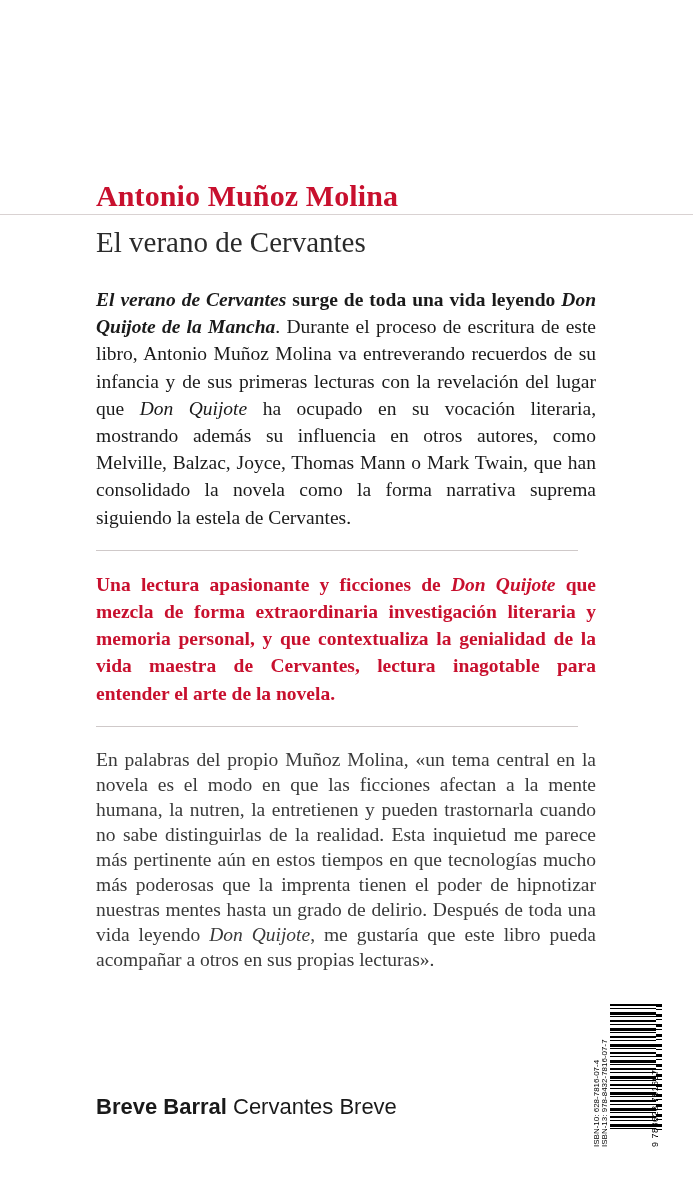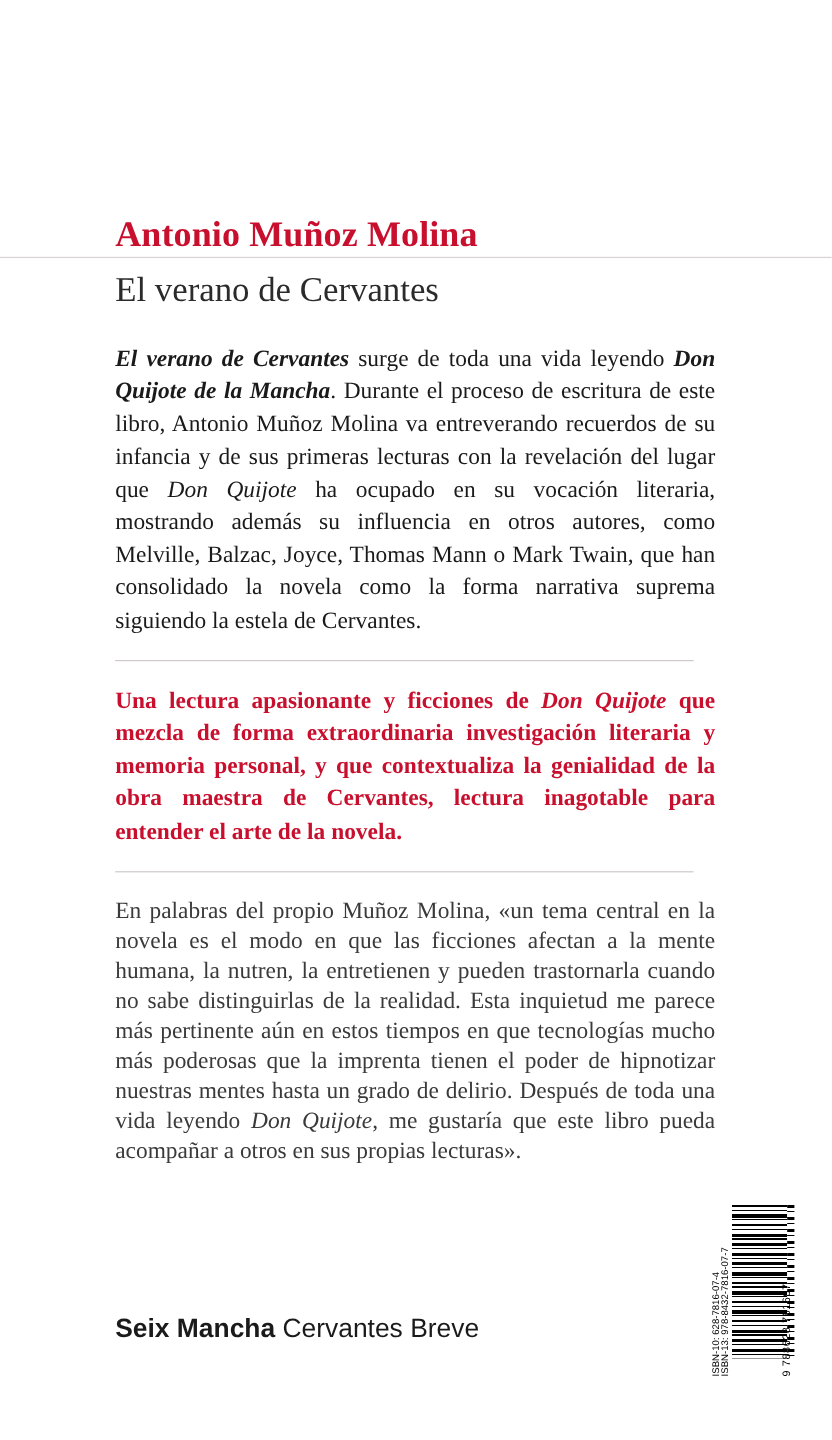--- a/index.html
+++ b/index.html
@@ -61,21 +61,21 @@
   }
 
   .blurb {
     margin-top: 26px;
     font-size: 19.5px;
     line-height: 27.2px;
     text-align: justify;
     color: #1a1a1a;
   }
   .blurb .em { font-style: italic; }
-  .blurb .bold { font-weight: normal; margin-top: 45px; }
+  .blurb .bold { font-weight: bold; margin-top: 45px; }
   .blurb .bolditalic { font-weight: bold; font-style: italic; }
 
   .divider {
     width: 482px;
     height: 1px;
     background: #cfc9c9;
     margin: 18px 0 16px 0;
   }
 
   .highlight {
@@ -201,30 +201,30 @@
 
   <div class="content">
 
     <h1 class="author">Antonio Muñoz Molina</h1>
     <h2 class="title">El verano de Cervantes</h2>
 
     <p class="blurb"><span class="bolditalic">El verano de Cervantes</span><span class="bold"> surge de toda una vida leyendo </span><span class="bolditalic">Don Quijote de la Mancha</span><span>. Durante el proceso de escritura de este libro, Antonio Muñoz Molina va entreverando recuerdos de su infancia y de sus primeras lecturas con la revelación del lugar que </span><span class="em">Don Quijote</span><span> ha ocupado en su vocación literaria, mostrando además su influencia en otros autores, como Melville, Balzac, Joyce, Thomas Mann o Mark Twain, que han consolidado la novela como la forma narrativa suprema siguiendo la estela de Cervantes.</span></p>
 
     <div class="divider"></div>
 
-    <p class="highlight"><span>Una lectura apasionante y ficciones de </span><span class="em">Don Quijote</span><span> que mezcla de forma extraordinaria investigación literaria y memoria personal, y que contextualiza la genialidad de la obra maestra de Cervantes, lectura inagotable para entender el arte de la novela.</span></p>
+    <p class="highlight"><span>Una lectura apasionante y ficciones de </span><span class="em">Don Quijote</span><span> que mezcla de forma extraordinaria investigación literaria y memoria personal, y que contextualiza la genialidad de la vida maestra de Cervantes, lectura inagotable para entender el arte de la novela.</span></p>
 
     <div class="divider"></div>
 
     <p class="quote"><span>En palabras del propio Muñoz Molina, «un tema central en la novela es el modo en que las ficciones afectan a la mente humana, la nutren, la entretienen y pueden trastornarla cuando no sabe distinguirlas de la realidad. Esta inquietud me parece más pertinente aún en estos tiempos en que tecnologías mucho más poderosas que la imprenta tienen el poder de hipnotizar nuestras mentes hasta un grado de delirio. Después de toda una vida leyendo </span><span class="em">Don Quijote</span><span>, me gustaría que este libro pueda acompañar a otros en sus propias lecturas».</span></p>
 
   </div>
 
   <div class="footer">
-    <span class="imprint">Seix Mancha</span>
+    <span class="imprint">Breve Barral</span>
     <span class="collection">Cervantes Breve</span>
   </div>
 
   <div class="barcode-wrap">
     <div class="isbn-text">
       <span class="isbn-line l1">ISBN-13: 978-8432-7816-07-7</span>
       <span class="isbn-line l2">ISBN-10: 628-7816-07-4</span>
     </div>
     <div class="bars"></div>
     <div class="bars-under"></div>

